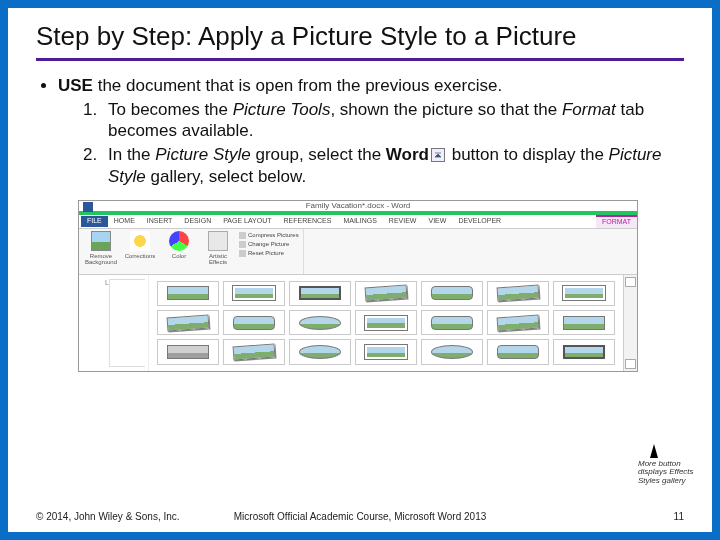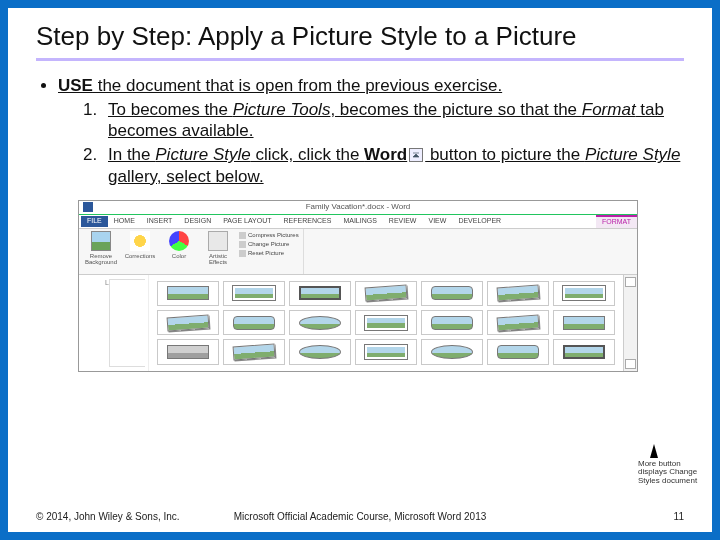--- a/index.html
+++ b/index.html
@@ -11,26 +11,26 @@
     background: #fff;
     position: relative;
     padding: 14px 28px 0 28px;
   }
   .title {
     font-size: 26px;
     font-weight: 400;
     color: #111;
     line-height: 1.15;
     padding-bottom: 6px;
-    border-bottom: 3px solid #c4b5fd;
+    border-bottom: 3px solid #4c1d95;
     margin-bottom: 14px;
   }
   .body { font-size: 17px; color: #111; line-height: 1.28; }
   ul.outer { list-style: disc; padding-left: 22px; }
-  ul.outer > li { margin-bottom: 11px; text-decoration: underline; }
+  ul.outer > li { margin-bottom: 11px; }
   ol.steps { list-style: decimal; padding-left: 44px; margin-top: 2px; }
   ol.steps > li { margin-bottom: 2px; padding-left: 6px; }
   .b { font-weight: 700; }
   .i { font-style: italic; }
   .more-icon {
     display: inline-block;
     width: 14px; height: 14px;
     border: 1px solid #777;
     background: #eef;
     vertical-align: -2px;
@@ -45,21 +45,21 @@
     width: 560px;
     border: 1px solid #999;
     font-size: 8px;
     color: #555;
     background: #fff;
     position: relative;
   }
   .shot-titlebar {
     height: 14px;
     background: #fff;
-    border-bottom: 1px solid #22c55e;
+    border-bottom: 4px solid #22c55e;
     display: flex;
     align-items: center;
     justify-content: center;
     position: relative;
   }
   .shot-titlebar .wicon {
     position: absolute; left: 4px; top: 1px;
     width: 10px; height: 10px; background: #2b579a;
   }
   .tabs {
@@ -154,20 +154,21 @@
 
   .arrow-callout {
     position: absolute;
     right: 4px;
     bottom: 46px;
     width: 70px;
     font-size: 8px;
     color: #333;
     text-align: left;
     line-height: 1.1;
+    font-style: italic;
   }
   .arrow-callout .arrow {
     width: 0; height: 0;
     border-left: 4px solid transparent;
     border-right: 4px solid transparent;
     border-bottom: 14px solid #000;
     margin: 0 0 2px 12px;
   }
 
   .footer {
@@ -188,26 +189,26 @@
 <div class="slide">
 
   <h1 class="title">Step by Step: Apply a Picture Style to a Picture</h1>
 
   <div class="body">
     <ul class="outer">
       <li>
         <span class="b">USE</span><span> the document that is open from the previous exercise.</span>
         <ol class="steps">
           <li>
-            <span>To becomes the </span><span class="i">Picture Tools</span><span>, becomes the picture so that the </span><span class="i">Format</span><span> tab becomes available.</span>
+            <span>To becomes the </span><span class="i">Picture Tools</span><span>, shown the picture so that the </span><span class="i">Format</span><span> tab becomes available.</span>
           </li>
           <li>
-            <span>In the </span><span class="i">Picture Style</span><span> click, click the </span><span class="b">Word</span><span class="more-icon"><svg width="12" height="12" viewBox="0 0 12 12">
+            <span>In the </span><span class="i">Picture Style</span><span> group, select the </span><span class="b">Word</span><span class="more-icon"><svg width="12" height="12" viewBox="0 0 12 12">
                   <path d="M3 4h6M6 5l-3 3h6z" fill="#456" stroke="#456" stroke-width="0.7"></path>
-                </svg></span><span> button to picture the </span><span class="i">Picture Style</span><span> gallery, select below.</span>
+                </svg></span><span> button to display the </span><span class="i">Picture Style</span><span> gallery, select below.</span>
           </li>
         </ol>
       </li>
     </ul>
 
     <div class="shot">
       <div class="contextual-header">PICTURE TOOLS</div>
       <div class="shot-titlebar">
         <span class="wicon"></span>
         <span>Family Vacation*.docx - Word</span>
@@ -324,22 +325,22 @@
         <div class="gallery-side">
           <div class="scrollbit"></div>
           <div class="morebit"></div>
         </div>
       </div>
     </div>
 
     <div class="arrow-callout">
       <div class="arrow"></div>
       <div>More button</div>
-      <div>displays Change</div>
-      <div>Styles document</div>
+      <div>displays Effects</div>
+      <div>Styles gallery</div>
     </div>
   </div>
 
   <div class="footer">
     <span>© 2014, John Wiley &amp; Sons, Inc.</span>
     <span class="mid">Microsoft Official Academic Course, Microsoft Word 2013</span>
     <span class="pg">11</span>
   </div>
 
 </div>

